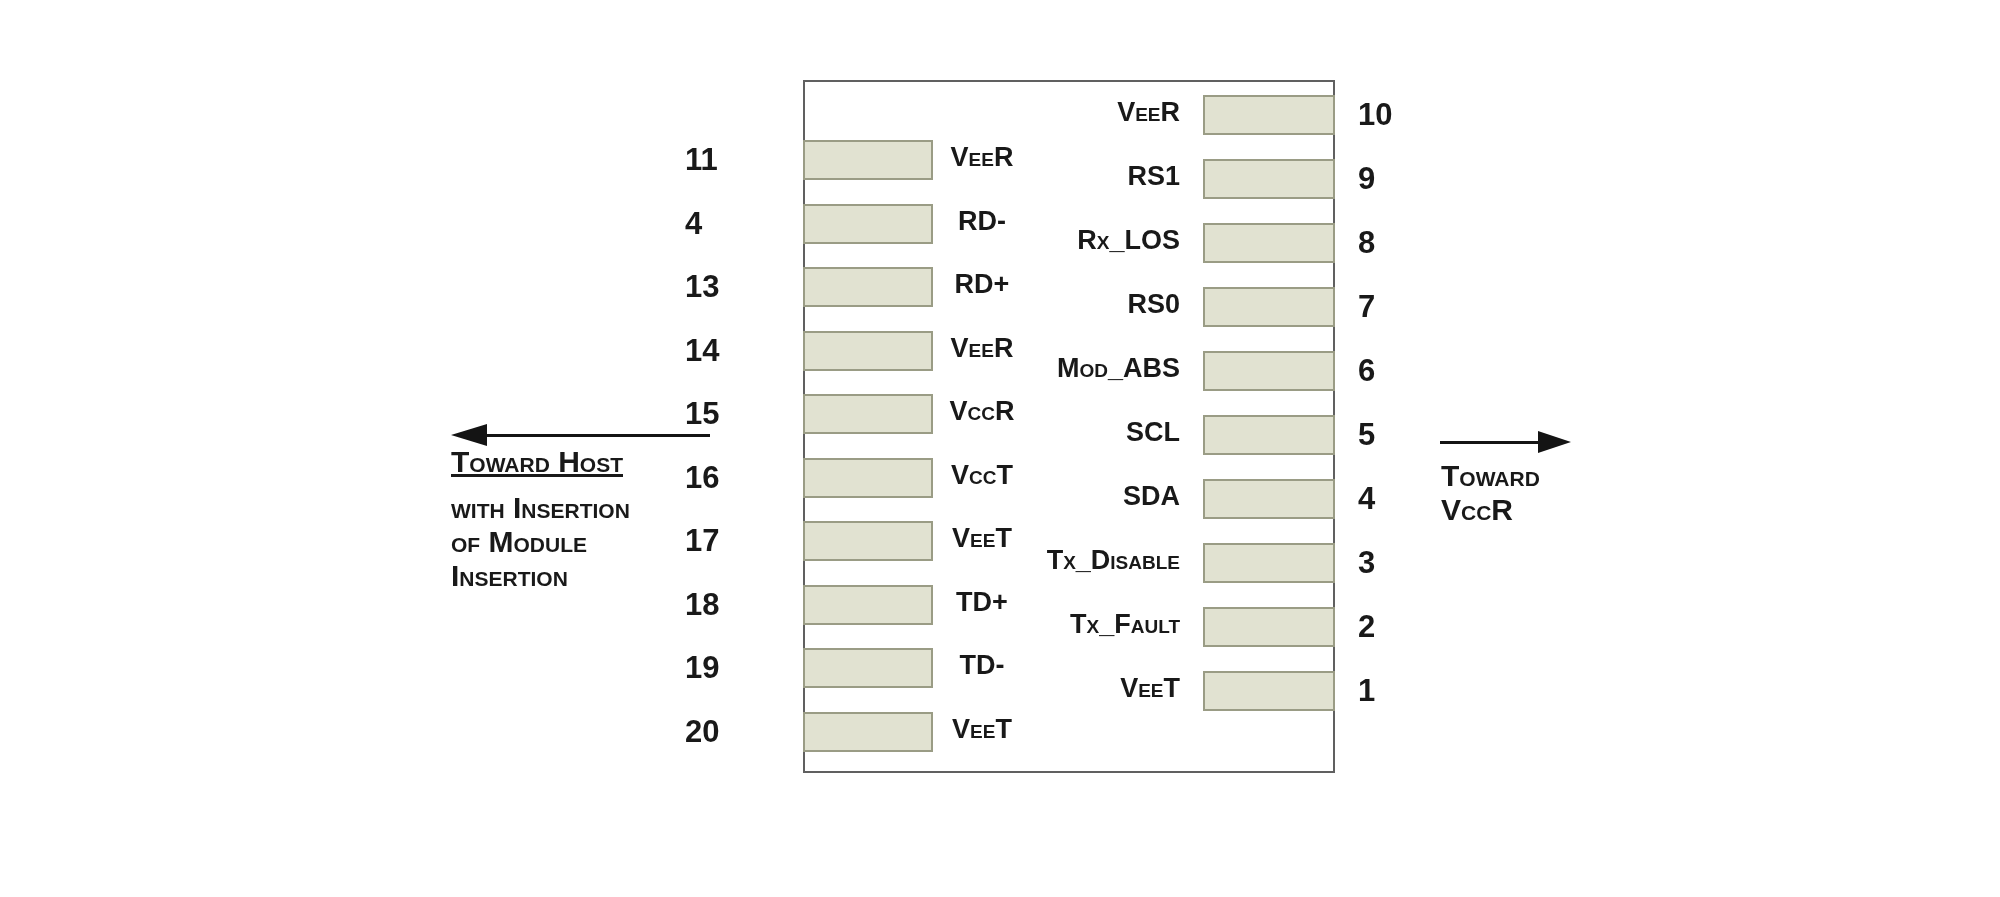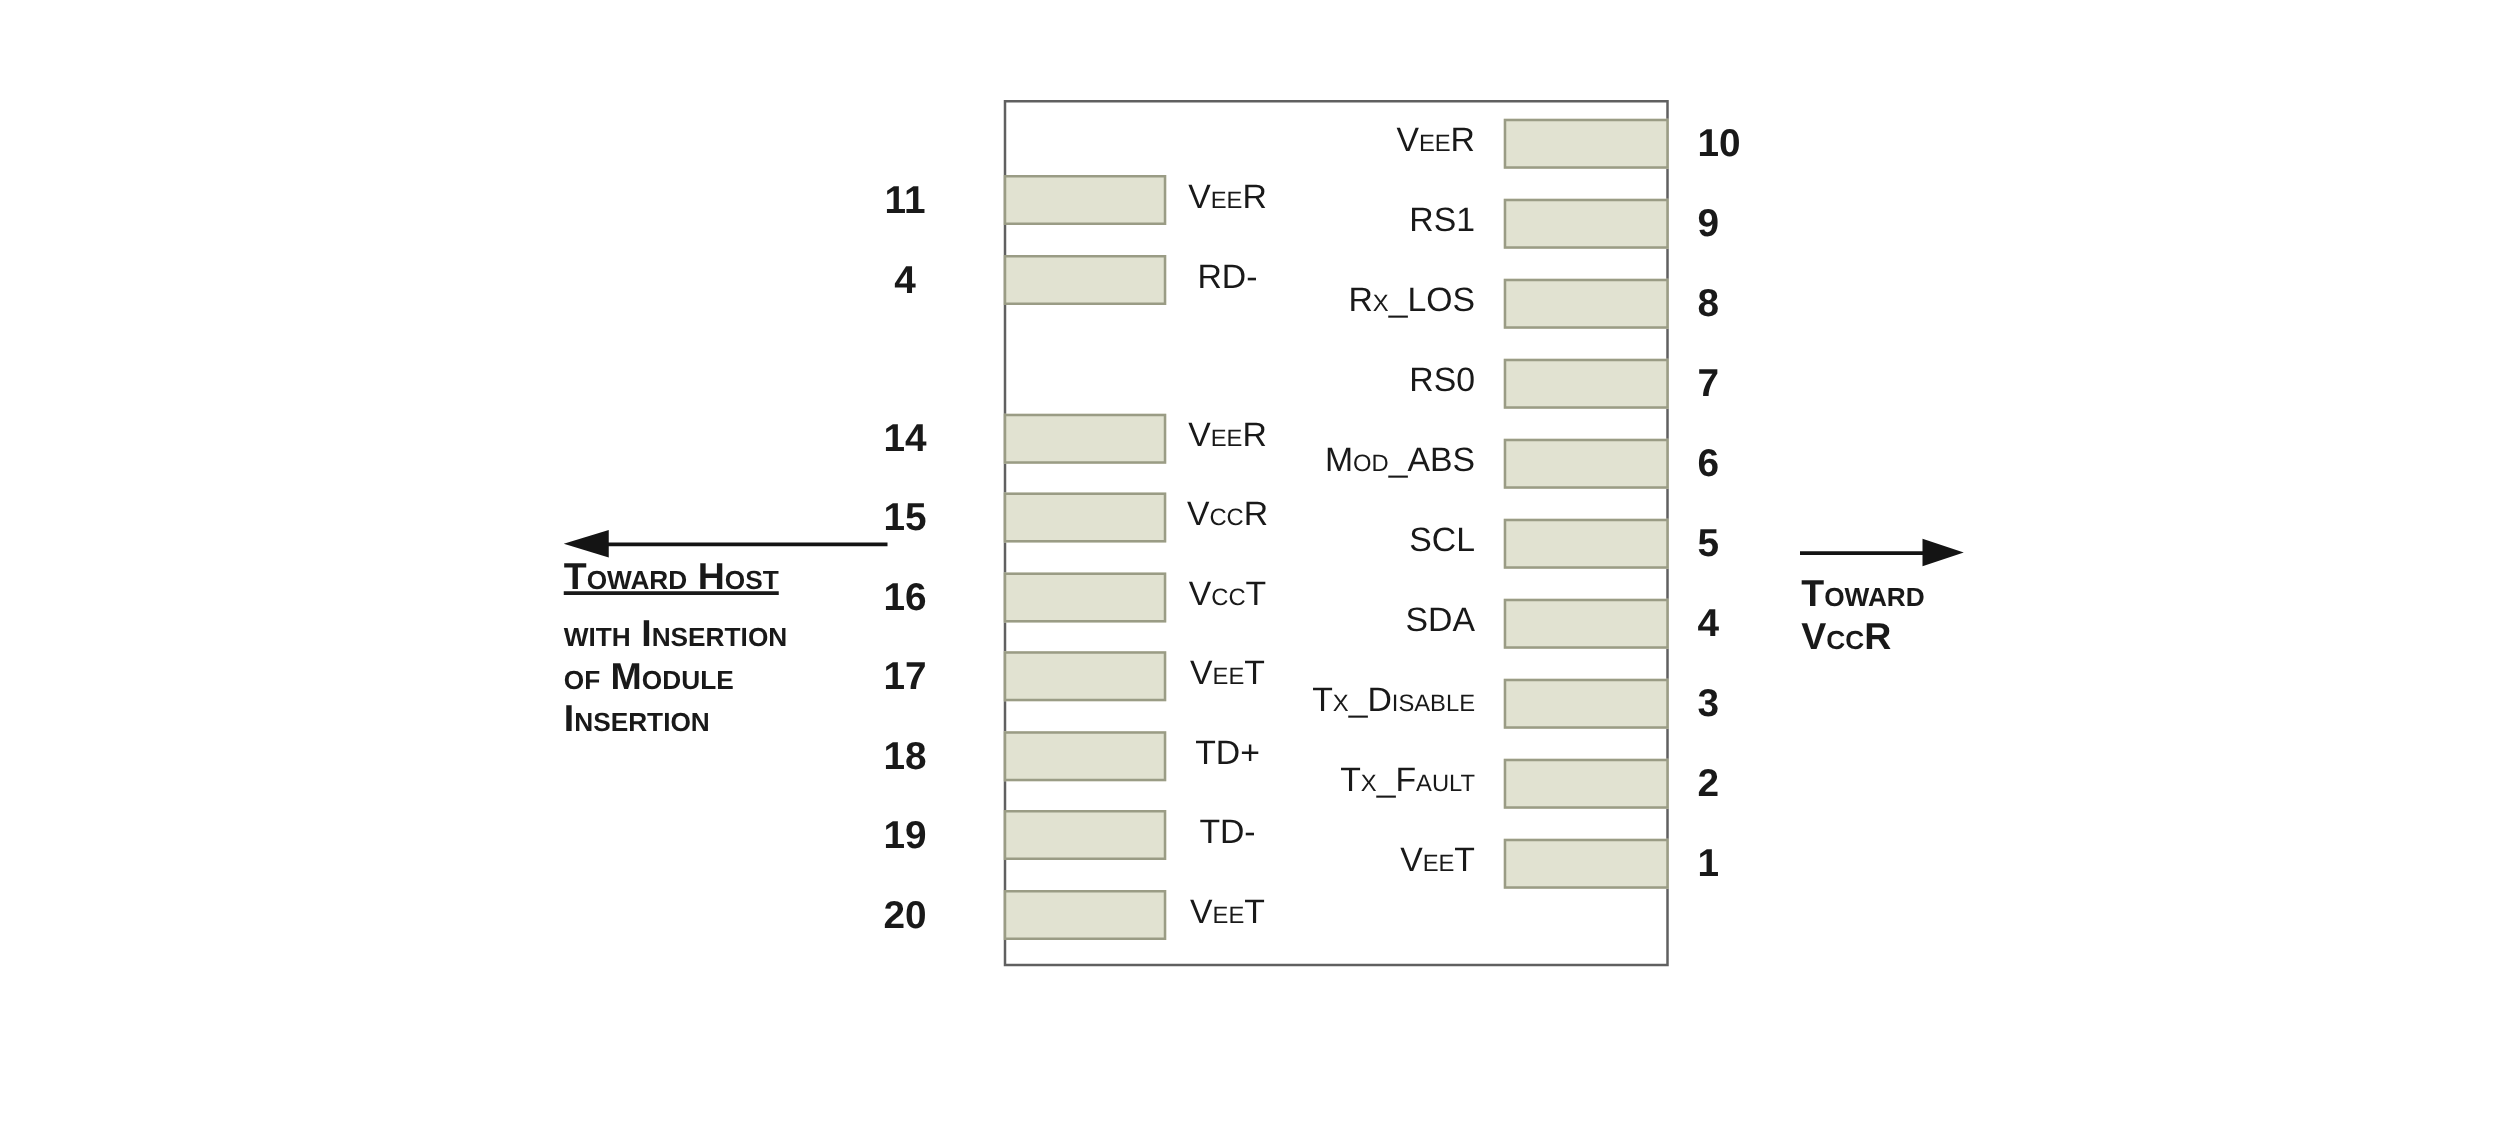--- a/index.html
+++ b/index.html
@@ -26,33 +26,33 @@
     background:#ffffff;
   }
   
   .pin-row{position:absolute;height:40px;width:400px;}
   .pin-row.left{left:685px;top:calc(140px + var(--i) * 63.5px);}
   .pin-row.right{left:1020px;top:calc(95px + var(--i) * 64px);}
   .pin-num{
     position:absolute;top:0;height:40px;line-height:40px;
     font-size:31px;font-weight:700;white-space:nowrap;
   }
-  .pin-row.left .pin-num{left:0;width:78px;text-align:center;}
+  .pin-row.left .pin-num{left:0;width:78px;text-align:left;}
   .pin-row.right .pin-num{left:338px;width:62px;text-align:left;}
   .pin-box{
     position:absolute;top:0;height:36px;
     background:var(--pin-fill);
     border:2px solid var(--pin-border);
     box-sizing:content-box;
   }
   .pin-row.left .pin-box{left:118px;width:126px;}
   .pin-row.right .pin-box{left:183px;width:128px;}
   .pin-label{
     position:absolute;top:-3px;height:40px;line-height:40px;
-    font-size:27px;font-weight:400;
+    font-size:27px;font-weight:700;
     font-variant:small-caps;
     white-space:nowrap;
   }
   .pin-row.left .pin-label{left:242px;width:110px;text-align:center;}
   .pin-row.right .pin-label{left:0;width:160px;text-align:right;}
   
   .a-line{position:absolute;height:3px;background:var(--line);}
   .a-head{position:absolute;width:0;height:0;}
   .head-left{
     border-right:36px solid var(--line);
@@ -82,20 +82,25 @@
   <div class="pin-row left" style="--i:0">
     <div class="pin-num">11</div>
     <div class="pin-box"></div>
     <div class="pin-label">VeeR</div>
   </div>
   <div class="pin-row left" style="--i:1">
     <div class="pin-num">4</div>
     <div class="pin-box"></div>
     <div class="pin-label">RD-</div>
   </div>
+  <div class="pin-row left" style="--i:2">
+    <div class="pin-num">13</div>
+    <div class="pin-box"></div>
+    <div class="pin-label">RD+</div>
+  </div>
   <div class="pin-row left" style="--i:3">
     <div class="pin-num">14</div>
     <div class="pin-box"></div>
     <div class="pin-label">VeeR</div>
   </div>
   <div class="pin-row left" style="--i:4">
     <div class="pin-num">15</div>
     <div class="pin-box"></div>
     <div class="pin-label">VccR</div>
   </div>

